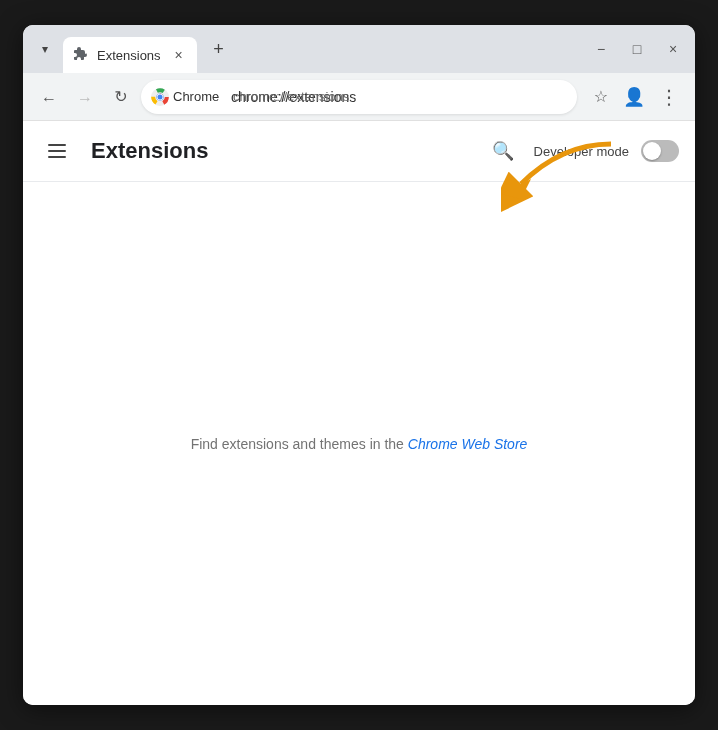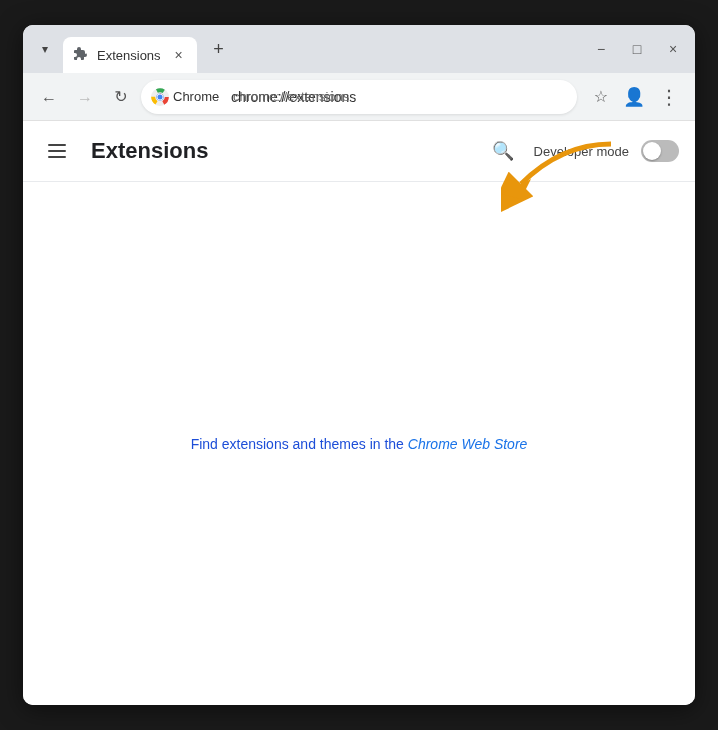--- a/index.html
+++ b/index.html
@@ -320,21 +320,21 @@
     .extensions-body {
       flex: 1;
       display: flex;
       align-items: center;
       justify-content: center;
       color: #555;
     }
 
     .store-link-text {
       font-size: 14px;
-      color: #1d4ed8;
+      color: #737373;
     }
 
     .store-link {
       color: #1a73e8;
       text-decoration: none;
       font-size: 14px;
       font-style: italic;
     }
 
     .orange-arrow {

